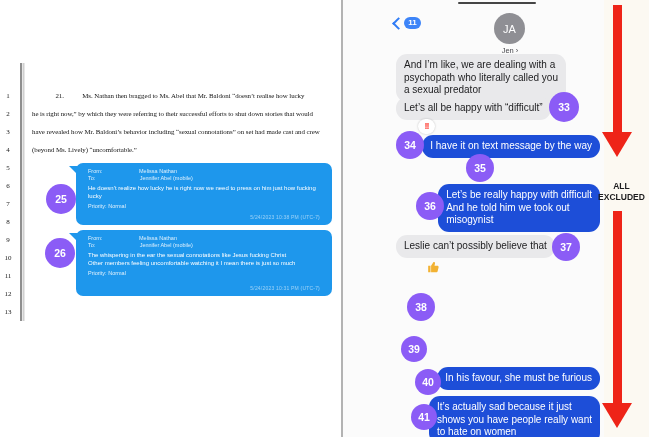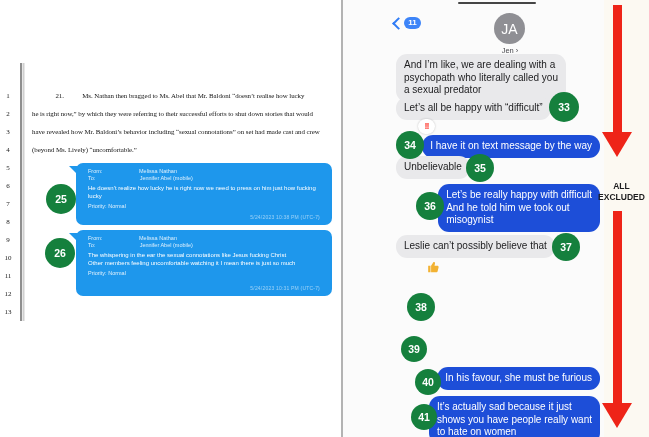--- a/index.html
+++ b/index.html
@@ -15,37 +15,37 @@
             font-size:6.9px;letter-spacing:-0.05px;color:#141414;}
   .exh{position:absolute;left:76px;width:256px;background:#1e97ec;border-radius:7px;color:#fff;}
   .exh .tail{position:absolute;left:-7px;top:3px;width:0;height:0;
              border-right:9px solid #1e97ec;border-bottom:9px solid transparent;}
   .exh-header{font-size:5.5px;line-height:7px;white-space:pre;opacity:.85;padding:5px 4px 1px 12px;}
   .exh-body{font-size:6px;line-height:7.5px;white-space:pre;padding:2px 4px 0 12px;}
   .exh-priority{font-size:5.5px;opacity:.85;padding:3px 4px 0 12px;}
   .exh-stamp{position:absolute;right:12px;bottom:5px;font-size:5px;opacity:.55;letter-spacing:.2px;}
 
   
-  .callout{position:absolute;background:#15803d;border-radius:50%;color:#fff;font-weight:bold;
+  .callout{position:absolute;background:#8b5cf6;border-radius:50%;color:#fff;font-weight:bold;
            display:flex;align-items:center;justify-content:center;font-size:10.5px;z-index:5;}
   .c30{width:30px;height:30px;} .c28{width:28px;height:28px;} .c26{width:26px;height:26px;}
 
   
   .chat-bg{position:absolute;left:342px;top:0;width:307px;height:437px;background:#fbfbfb;}
   .arrow-strip{position:absolute;left:604px;top:0;width:45px;height:437px;background:#fcf9f2;}
   .divider{position:absolute;left:341px;top:0;width:1.5px;height:437px;background:#b3b3b3;}
   .top-crop-line{position:absolute;left:458px;top:2px;width:78px;height:2px;background:#454545;border-radius:2px;}
 
   .back-btn{position:absolute;left:393px;top:16px;width:32px;height:16px;}
   .back-chevron{position:absolute;left:1px;top:3px;width:7px;height:7px;
                 border-left:2.5px solid #2f7cf6;border-bottom:2.5px solid #2f7cf6;transform:rotate(45deg);}
   .back-badge{position:absolute;left:11px;top:1px;min-width:13px;height:12px;padding:0 2px;border-radius:7px;
               background:#3d84f8;color:#fff;font-size:8px;line-height:12px;text-align:center;font-weight:bold;}
   .avatar{position:absolute;left:494px;top:13px;width:31px;height:31px;border-radius:50%;background:#8f8f94;
-          color:#fff;font-size:14px;display:flex;align-items:center;justify-content:center;}
+          color:#fff;font-size:11px;display:flex;align-items:center;justify-content:center;}
   .contact-name{position:absolute;left:470px;top:46px;width:80px;text-align:center;font-size:7.5px;color:#4a4a4f;}
 
   .bub{position:absolute;border-radius:11px;padding:5px 8px;font-size:10px;line-height:12.5px;
        white-space:pre-line;max-width:185px;}
   .gray{background:#e9e9eb;color:#1c1c1e;}
   .blue{background:#1d4ed8;color:#fff;}
   .red-underline{border-bottom:1.6px solid #e03a2f;}
 
   .tapback-exclaim{position:absolute;left:418px;top:119px;width:17px;height:15px;background:#fff;
                    border-radius:8px;box-shadow:0 0 2px rgba(0,0,0,.25);color:#ff3b30;font-weight:800;
@@ -123,21 +123,20 @@
 psychopath who literally called you
 a sexual predator</div>
 
   <div class="bub gray" style="left:396px;top:97px;">Let’s all be happy with “difficult”</div>
   <div class="callout c30" style="left:549px;top:92px;">33</div>
 
   <div class="tapback-exclaim">!!</div>
   <div class="callout c28" style="left:396px;top:131px;">34</div>
   <div class="bub blue" style="right:49px;top:135px;">I have it on text message by the way</div>
 
-  <div class="bub gray" style="left:396px;top:156px;">Unbelievable</div>
   <div class="callout c28" style="left:466px;top:154px;">35</div>
 
   <div class="callout c28" style="left:416px;top:192px;">36</div>
   <div class="bub blue" style="right:49px;top:184px;">Let’s be really happy with difficult
 And he told him we took out
 misogynist</div>
 
   <div class="bub gray" style="left:396px;top:235px;">Leslie can’t possibly believe that</div>
   <div class="callout c28" style="left:552px;top:233px;">37</div>
 

